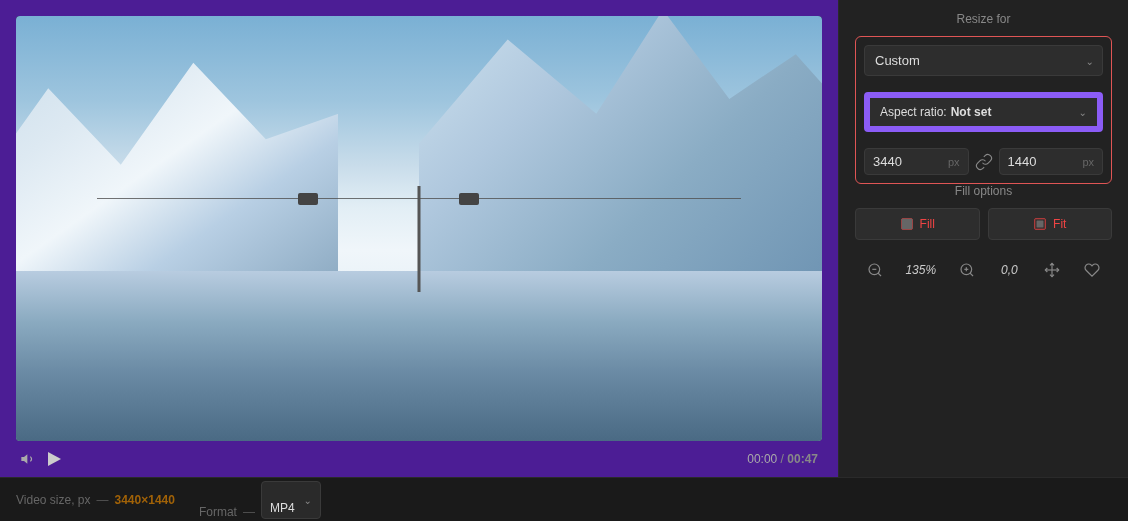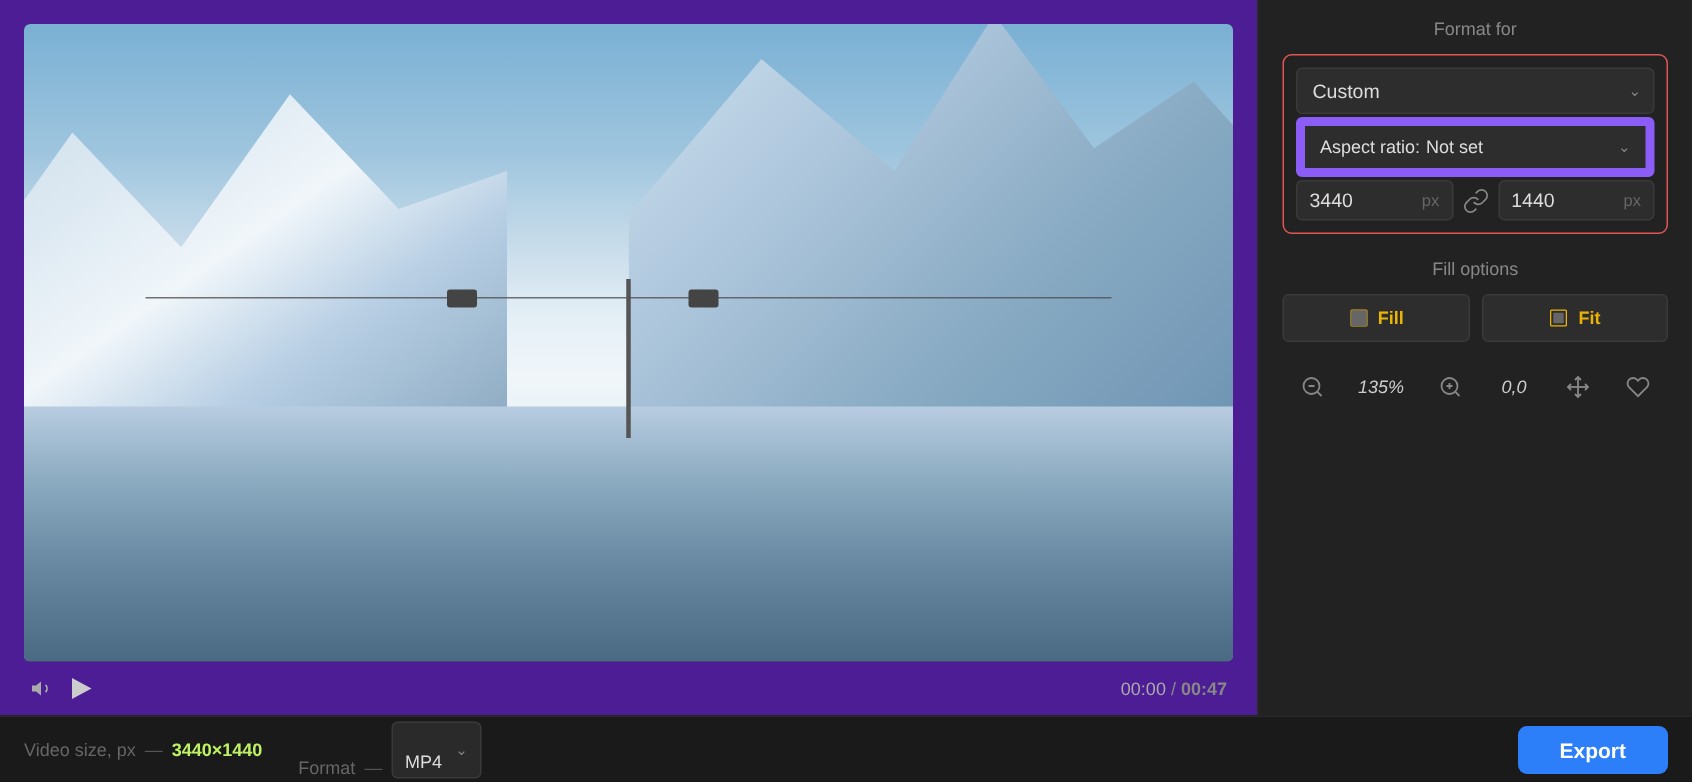--- a/index.html
+++ b/index.html
@@ -157,22 +157,22 @@
       font-size: 12px;
       margin-bottom: 10px;
     }
 
     .resize-box {
       border: 1.5px solid #e05555;
       border-radius: 6px;
       padding: 8px;
       display: flex;
       flex-direction: column;
-      gap: 2px;
-      margin-bottom: 16px;
+      gap: 16px;
+      margin-bottom: 0;
     }
 
     .select-wrapper {
       position: relative;
       background: #2d2d2d;
       border: 1px solid #3a3a3a;
       border-radius: 4px;
       overflow: hidden;
     }
 
@@ -263,29 +263,28 @@
       display: flex;
       gap: 8px;
       margin-bottom: 12px;
     }
 
     .crop-btn {
       flex: 1;
       background: #2d2d2d;
       border: 1px solid #3a3a3a;
       border-radius: 4px;
-      color: #eab308;
+      color: #ef4444;
       padding: 8px;
       cursor: pointer;
       display: flex;
       align-items: flex-end;
       justify-content: center;
       gap: 6px;
       font-size: 12px;
-      font-weight: bold;
     }
 
     .crop-tools {
       display: flex;
       align-items: center;
       justify-content: space-around;
       padding: 6px 0;
       font-style: italic;
     }
 
@@ -327,21 +326,21 @@
     }
 
     .bottom-info {
       display: flex;
       align-items: flex-end;
       gap: 6px;
       color: #666;
       font-size: 12px;
     }
 
-    .bottom-info strong { color: #bef264; font-weight: 600; }
+    .bottom-info strong { color: #a16207; font-weight: 600; }
     .bottom-info .dash { color: #555; }
 
     .export-btn {
       margin-left: auto;
       background: #2d7ff9;
       color: #fff;
       border: none;
       border-radius: 6px;
       padding: 8px 28px;
       font-size: 14px;
@@ -391,39 +390,39 @@
       <div class="time-display">
         <span class="time-current">00:00</span>
         <span>/</span>
         <span class="time-total">00:47</span>
       </div>
     </div>
   </div>
 
   <div class="controls-panel">
 
-    <div class="resize-label">Format for</div>
+    <div class="resize-label">Resize for</div>
 
     <div class="resize-box">
 
       <div class="select-wrapper">
         <select class="custom-select">
           <option>Custom</option>
           <option>YouTube</option>
           <option>Instagram</option>
           <option>Twitter</option>
           <option>Facebook</option>
           <option>TikTok</option>
         </select>
         <span class="select-arrow">⌄</span>
       </div>
 
       <div class="aspect-ratio-row">
         <span>Aspect ratio:</span>
-        <span style="margin-left:4px;">Not set</span>
+        <span style="margin-left:4px;font-weight:bold;">Not set</span>
         <span style="margin-left:auto; color:#888; font-size:10px;">⌄</span>
       </div>
 
       <div class="dimensions-row">
         <div class="dim-input-wrap">
           <input class="dim-input" type="text" value="3440" style="">
           <span class="dim-unit">px</span>
         </div>
 
         <div class="link-icon">
@@ -512,14 +511,13 @@
     <span class="dash">—</span>
     <div class="select-wrapper" style="min-width:60px; background:#2a2a2a;">
       <select class="custom-select" style="padding:19px 20px 3px 8px; font-size:12px;">
         <option>MP4</option>
         <option>MOV</option>
         <option>AVI</option>
       </select>
       <span class="select-arrow">⌄</span>
     </div>
   </div>
-  <button class="export-btn">Export</button>
 </div>
 
 </body></html>

